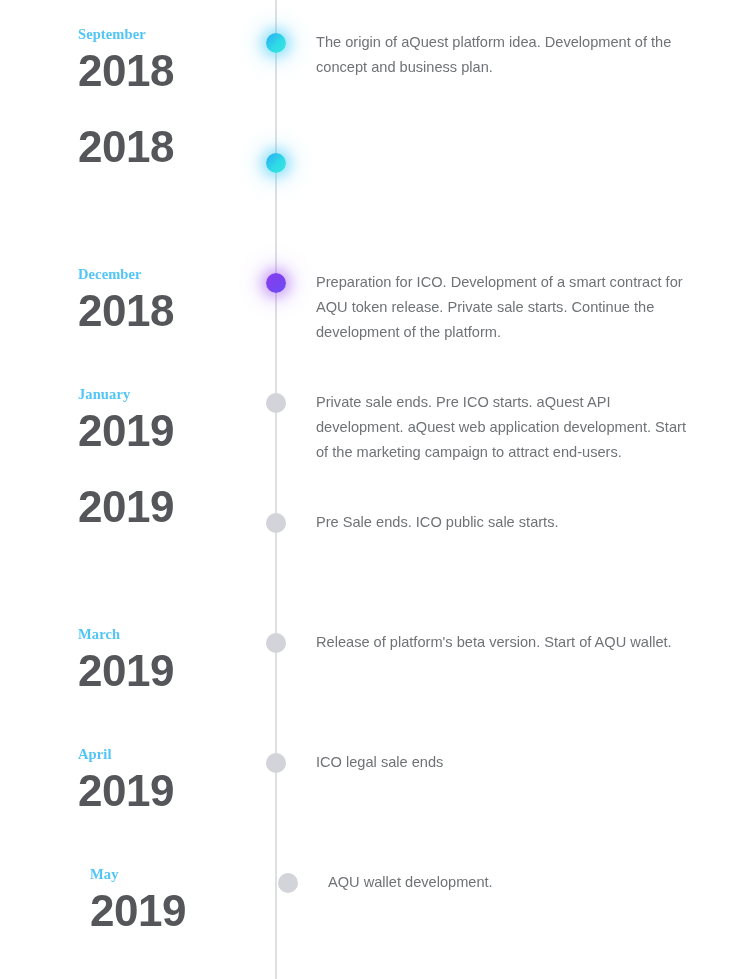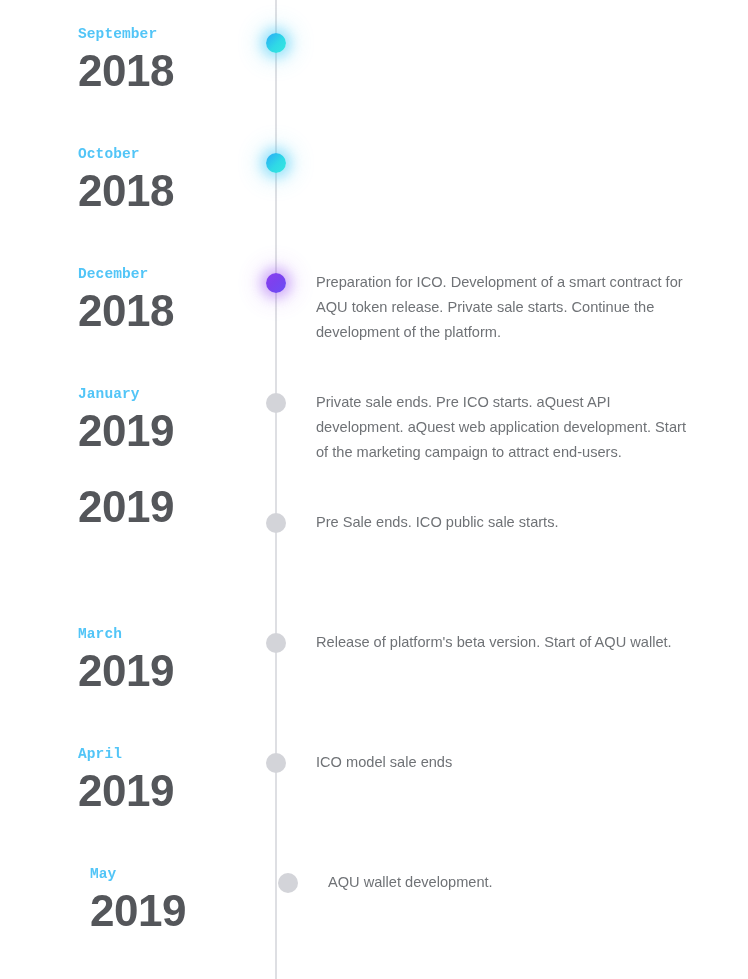--- a/index.html
+++ b/index.html
@@ -48,21 +48,21 @@
   
   .date-block {
     position: absolute;
     left: 78px;
     top: 0;
     width: 170px;
   }
 
   .month-label {
     display: block;
-    font-family: Liberation Mono, monospace;
+    font-family: Liberation Serif, serif;
     font-size: 14.5px;
     font-weight: 700;
     letter-spacing: 0.1px;
     color: #52c5f7;
     line-height: 20px;
     margin-top: 24px;
     white-space: nowrap;
   }
 
   .year-label {
@@ -133,24 +133,26 @@
 
   <ul class="timeline-list" id="timeline-list">
       <li class="timeline-row" style="top: 0px;">
         <div class="date-block">
           <span class="month-label">September</span>
           <span class="year-label">2018</span>
         </div>
         <div class="marker-wrap">
           <div class="marker-dot accent-cyan"></div>
         </div>
+        <div class="desc-block">
+          <p class="desc-text">The origin of aQuest platform idea. Development of the concept and business plan.</p>
+        </div>
       </li>
       <li class="timeline-row" style="top: 120px;">
         <div class="date-block">
-          <span class="month-label">October</span>
           <span class="year-label">2018</span>
         </div>
         <div class="marker-wrap">
           <div class="marker-dot accent-cyan"></div>
         </div>
       </li>
       <li class="timeline-row" style="top: 240px; padding-left: 19px;">
         <div class="date-block">
           <span class="month-label">December</span>
           <span class="year-label">2018</span>
@@ -199,21 +201,21 @@
       </li>
       <li class="timeline-row" style="top: 720px;">
         <div class="date-block">
           <span class="month-label">April</span>
           <span class="year-label">2019</span>
         </div>
         <div class="marker-wrap">
           <div class="marker-dot"></div>
         </div>
         <div class="desc-block">
-          <p class="desc-text">ICO model sale ends</p>
+          <p class="desc-text">ICO legal sale ends</p>
         </div>
       </li>
       <li class="timeline-row" style="top: 840px; margin-left: 12px;">
         <div class="date-block">
           <span class="month-label">May</span>
           <span class="year-label">2019</span>
         </div>
         <div class="marker-wrap">
           <div class="marker-dot"></div>
         </div>

